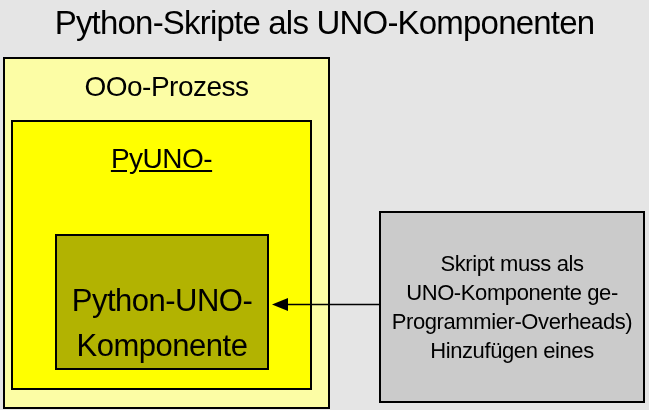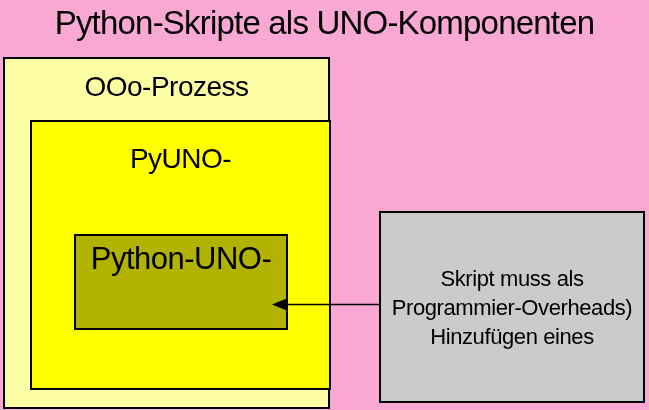--- a/index.html
+++ b/index.html
@@ -6,21 +6,21 @@
     margin: 0;
     padding: 0;
     background: #ffffff;
     font-family: "Liberation Sans", sans-serif;
     color: #000000;
   }
   .canvas {
     position: relative;
     width: 649px;
     height: 410px;
-    background: #f9a8d4;
+    background: #e5e5e5;
     overflow: hidden;
   }
   .title {
     position: absolute;
     top: 4px;
     left: 0;
     width: 100%;
     margin: 0;
     text-align: center;
     font-size: 33px;
@@ -41,44 +41,45 @@
     background: #FCFDA5;
   }
   .process-label {
     margin-top: 12px;
     text-align: center;
     font-size: 28px;
     letter-spacing: -0.5px;
     white-space: nowrap;
   }
   .runtime-box {
-    left: 25px;
+    left: 6px;
     top: 61px;
     width: 301px;
     height: 270px;
     background: #FFFF00;
+    text-decoration: underline;
   }
   .runtime-label {
     margin-top: 20px;
     text-align: center;
     font-size: 28px;
     line-height: 33px;
     letter-spacing: -0.5px;
     white-space: nowrap;
   }
   .component-box {
     left: 42px;
     top: 112px;
     width: 214px;
-    height: 96px;
+    height: 136px;
     background: #B2B301;
     display: flex;
     flex-direction: column;
     align-items: center;
-    justify-content: flex-start;
+    justify-content: flex-end;
   }
   .component-label {
     text-align: center;
     font-size: 31px;
     line-height: 45px;
     letter-spacing: -0.5px;
     white-space: nowrap;
   }
   .note-box {
     left: 379px;
@@ -117,27 +118,29 @@
     <div class="process-label">OOo-Prozess</div>
 
     <div class="box runtime-box">
       <div class="runtime-label">
         <div>PyUNO-</div>
       </div>
 
       <div class="box component-box">
         <div class="component-label">
           <div>Python-UNO-</div>
+          <div>Komponente</div>
         </div>
       </div>
     </div>
   </div>
 
   <div class="box note-box">
     <div class="note-line">Skript muss als</div>
+    <div class="note-line">UNO-Komponente ge-</div>
     <div class="note-line">Programmier-Overheads)</div>
     <div class="note-line">Hinzufügen eines</div>
   </div>
 
   <svg class="arrow-svg" viewBox="0 0 112 21" xmlns="http://www.w3.org/2000/svg">
     <line x1="17" y1="10.5" x2="111" y2="10.5" stroke="#000000" stroke-width="1.3"></line>
     <polygon points="2,10.5 18,4 18,17" fill="#000000"></polygon>
   </svg>
 
 </div>

